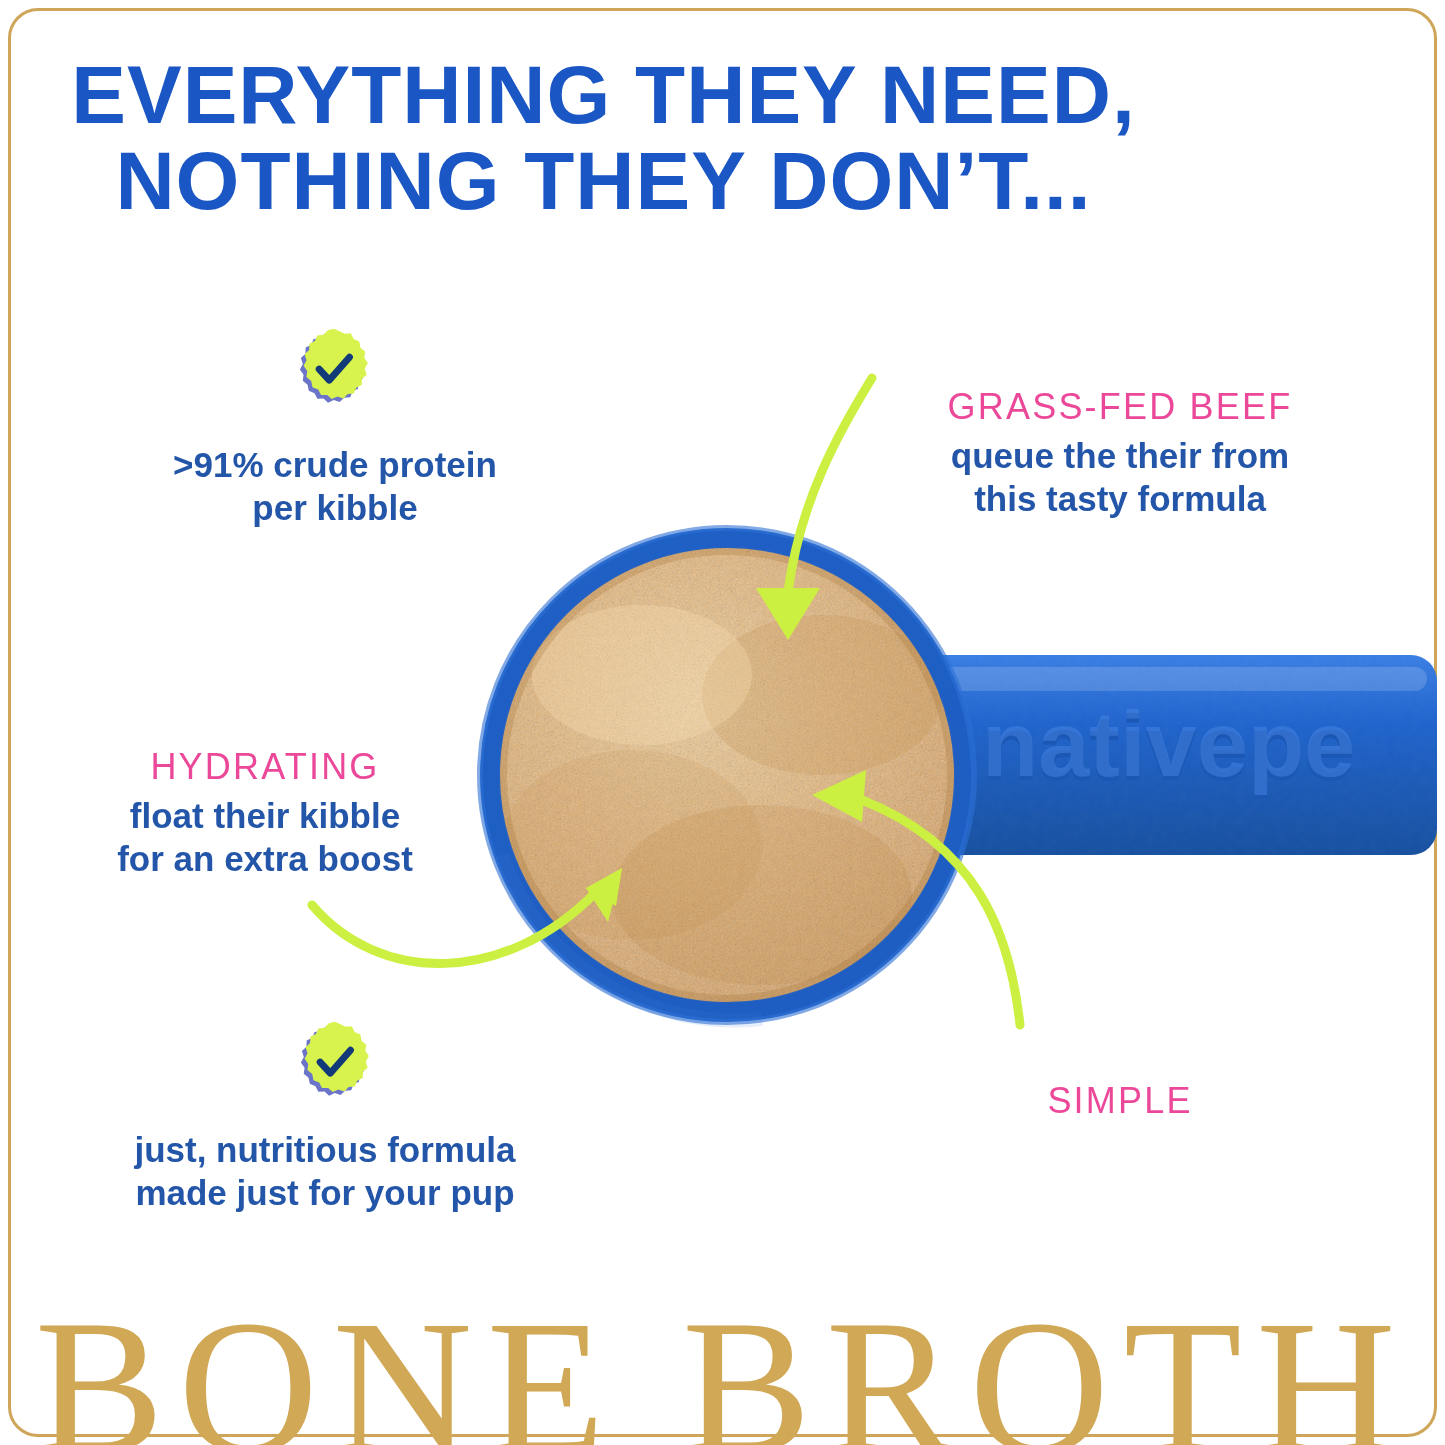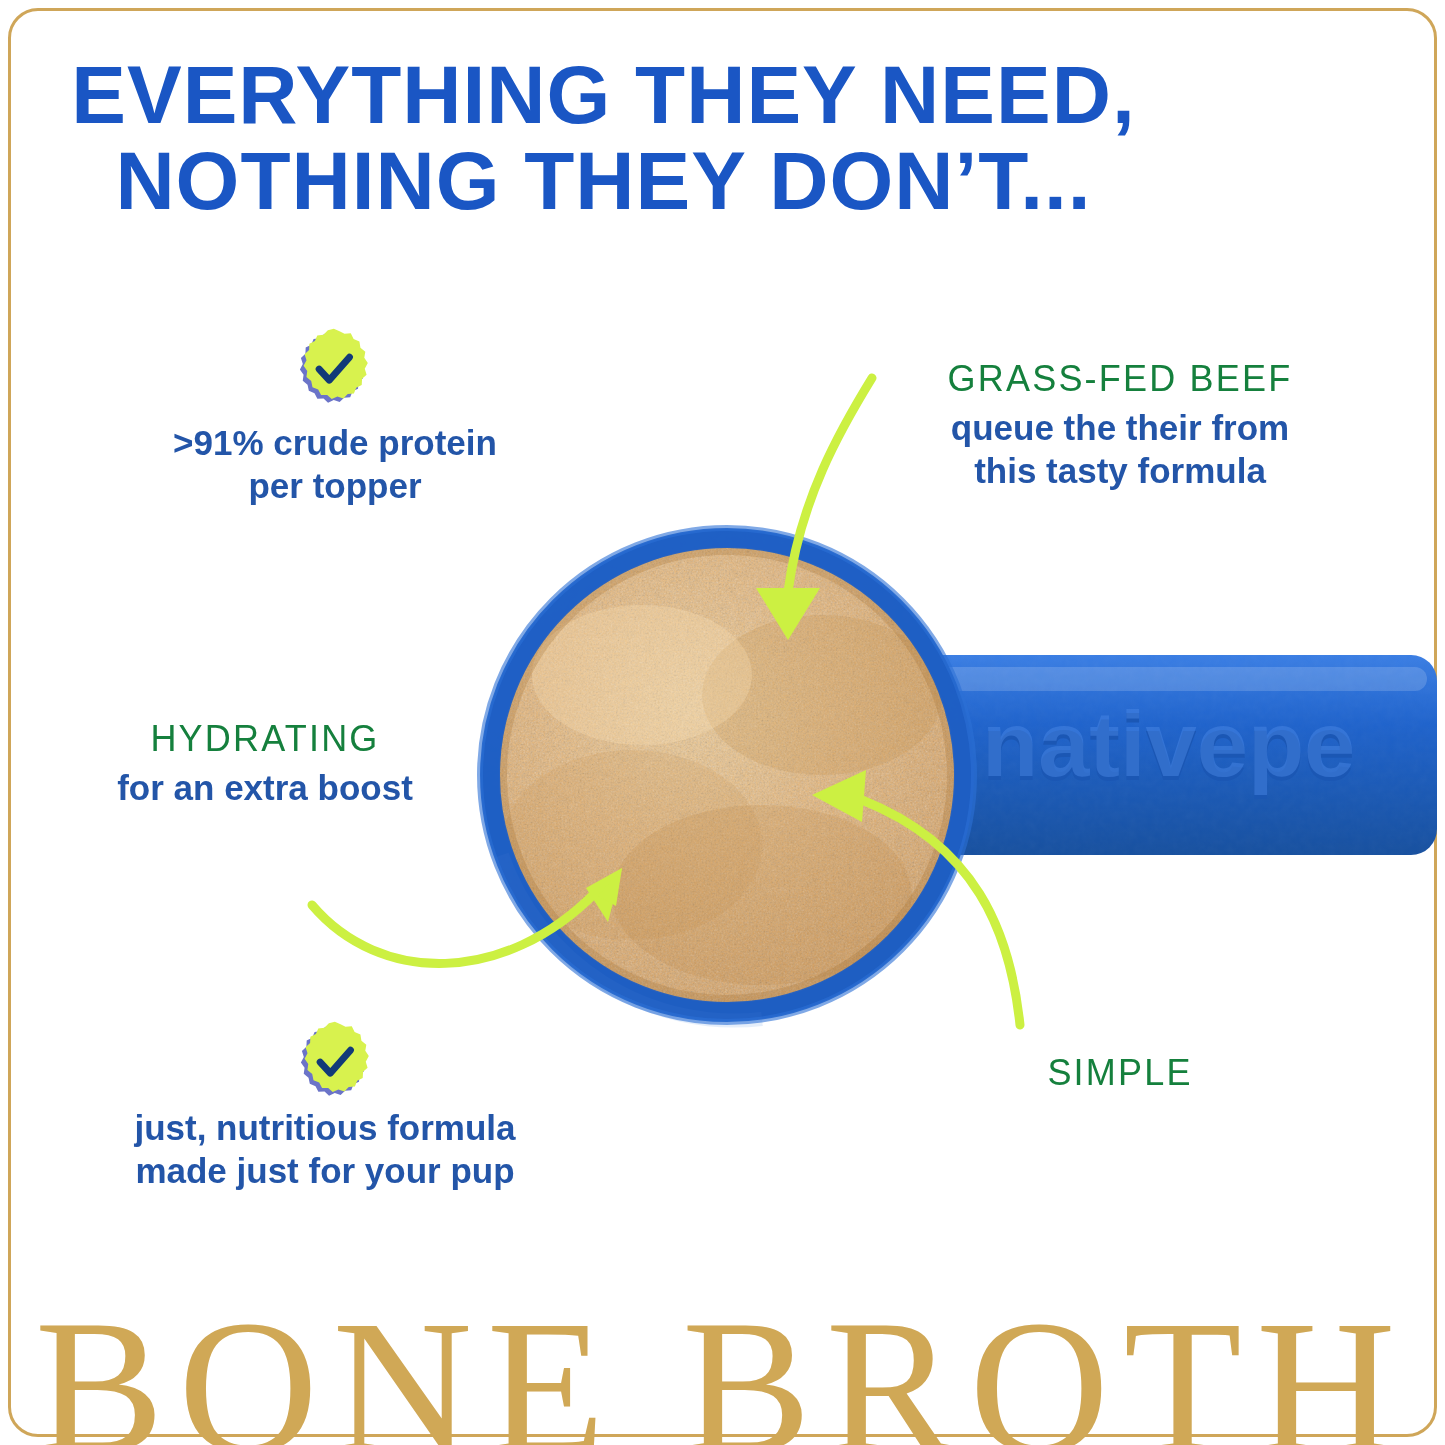--- a/index.html
+++ b/index.html
@@ -17,22 +17,22 @@
   
   #headline{
     position:absolute;left:0;top:52px;width:1207px;text-align:center;
     color:#1a56c4;font-weight:700;font-size:82px;line-height:86px;
     letter-spacing:1px;
   }
   #headline .ln{display:block;white-space:nowrap;}
   
   .callout{position:absolute;text-align:center;}
   .c-head{
-    color:#15803d;font-size:36px;letter-spacing:2.2px;
-    font-weight:400;line-height:42px;white-space:nowrap;
+    color:#ec4899;font-size:36px;letter-spacing:2.2px;
+    font-weight:400;line-height:42px;white-space:nowrap;margin-top:28px;
   }
   .c-body{
     color:#2355a8;font-size:35px;font-weight:600;line-height:43px;
     margin-top:6px;
   }
   .c-body span{display:block;white-space:nowrap;}
   
   .badge{position:absolute;width:92px;height:92px;}
   .badge svg{width:92px;height:92px;display:block;}
   
@@ -161,35 +161,36 @@
       <g transform="translate(52,48)">
         <polygon points="0,-44 6.2,-41.3 11.6,-38.6 18.4,-38.9 21.5,-32.8 27.8,-30.1 28.9,-23.4 34.2,-19 33.1,-12.3 36.9,-6.6 33.6,-0.5 35.6,6 30.7,10.5 30.3,17.3 24.3,20.1 21.8,26.4 15.1,27.1 10.3,31.8 3.9,29.6 -2.3,32.4 -7.2,28 -13.9,28.1 -17,22.1 -23.2,19.6 -24.6,13 -29.8,8.6 -28.9,2 -32.9,-3.7 -29.7,-9.7 -31.8,-16.2 -26.9,-20.8 -26.6,-27.5 -20.6,-30.5 -18,-36.7 -11.3,-37.5 -6.5,-42.2" fill="#d8f24e"></polygon>
         <path d="M-16 0 L-5 12 L17 -13" stroke="#123a78" stroke-width="7.5" fill="none" stroke-linecap="round" stroke-linejoin="round"></path>
       </g>
     </svg>
   </div>
   <div class="callout" style="left:85px;top:415px;width:500px;">
     <div class="c-head"></div>
     <div class="c-body">
       <span>&gt;91% crude protein</span>
-      <span>per topper</span>
+      <span>per kibble</span>
     </div>
   </div>
 
   <div class="callout" style="left:865px;top:358px;width:510px;">
     <div class="c-head">GRASS-FED BEEF</div>
     <div class="c-body">
       <span>queue the their from</span>
       <span>this tasty formula</span>
     </div>
   </div>
 
   <div class="callout" style="left:45px;top:718px;width:440px;">
     <div class="c-head">HYDRATING</div>
     <div class="c-body">
+      <span>float their kibble</span>
       <span>for an extra boost</span>
     </div>
   </div>
 
   <div class="badge" style="left:287px;top:1018px;">
     <svg viewBox="0 0 100 100">
       <g transform="translate(48,52)">
         <polygon points="0,-44 6.2,-41.3 11.6,-38.6 18.4,-38.9 21.5,-32.8 27.8,-30.1 28.9,-23.4 34.2,-19 33.1,-12.3 36.9,-6.6 33.6,-0.5 35.6,6 30.7,10.5 30.3,17.3 24.3,20.1 21.8,26.4 15.1,27.1 10.3,31.8 3.9,29.6 -2.3,32.4 -7.2,28 -13.9,28.1 -17,22.1 -23.2,19.6 -24.6,13 -29.8,8.6 -28.9,2 -32.9,-3.7 -29.7,-9.7 -31.8,-16.2 -26.9,-20.8 -26.6,-27.5 -20.6,-30.5 -18,-36.7 -11.3,-37.5 -6.5,-42.2" fill="#6b74c8"></polygon>
       </g>
       <g transform="translate(52,48)">

